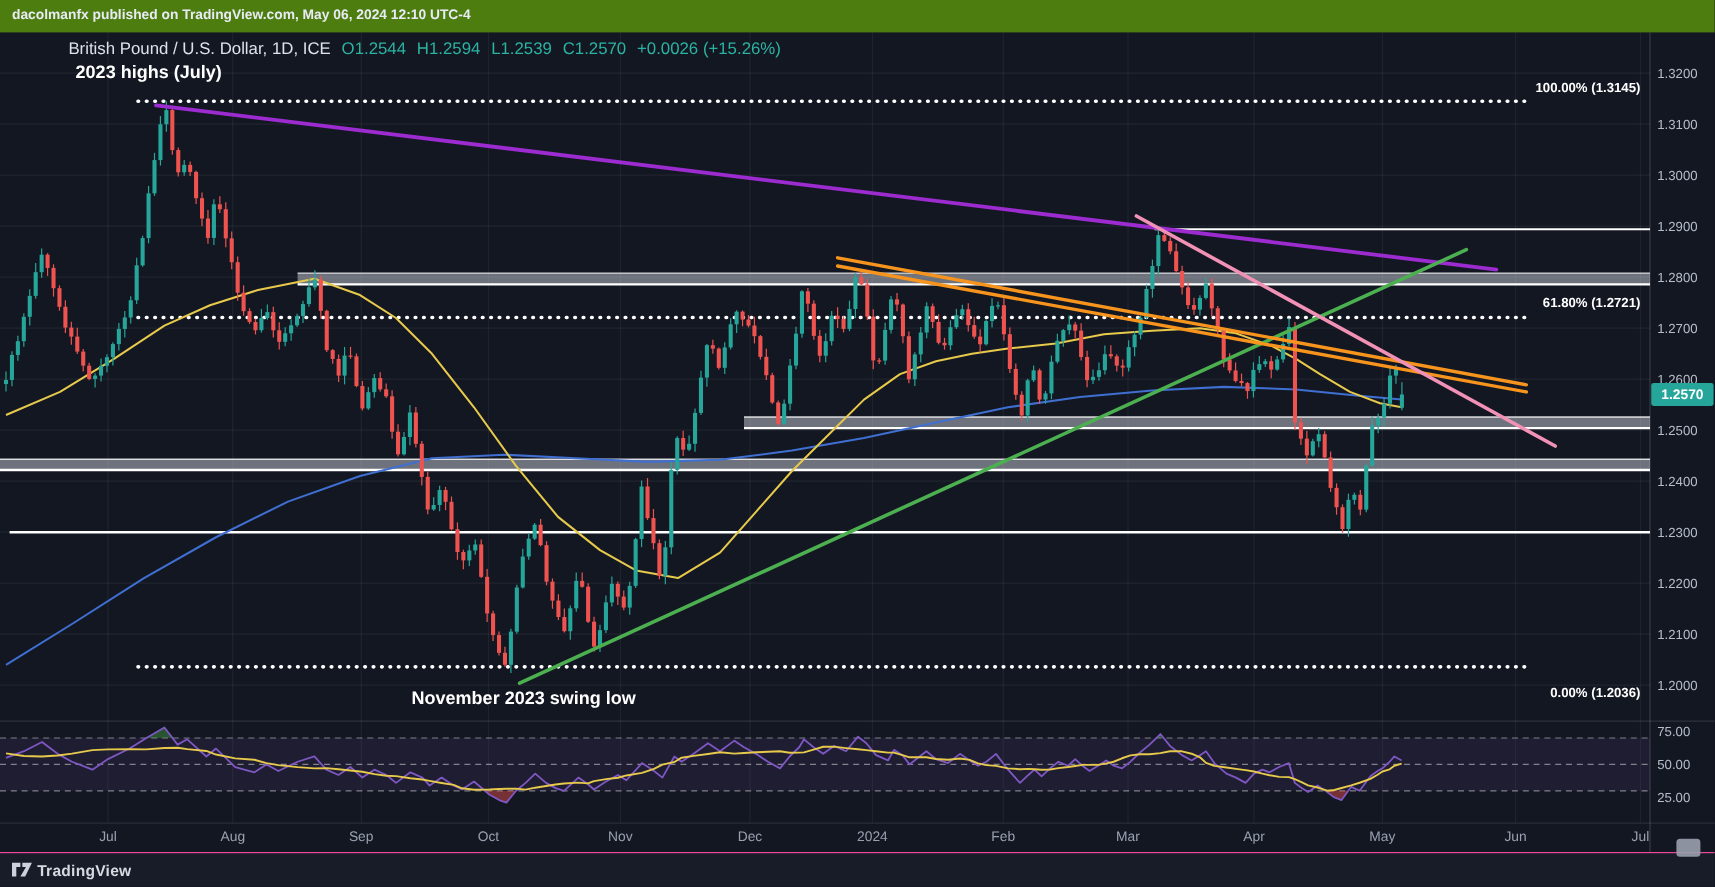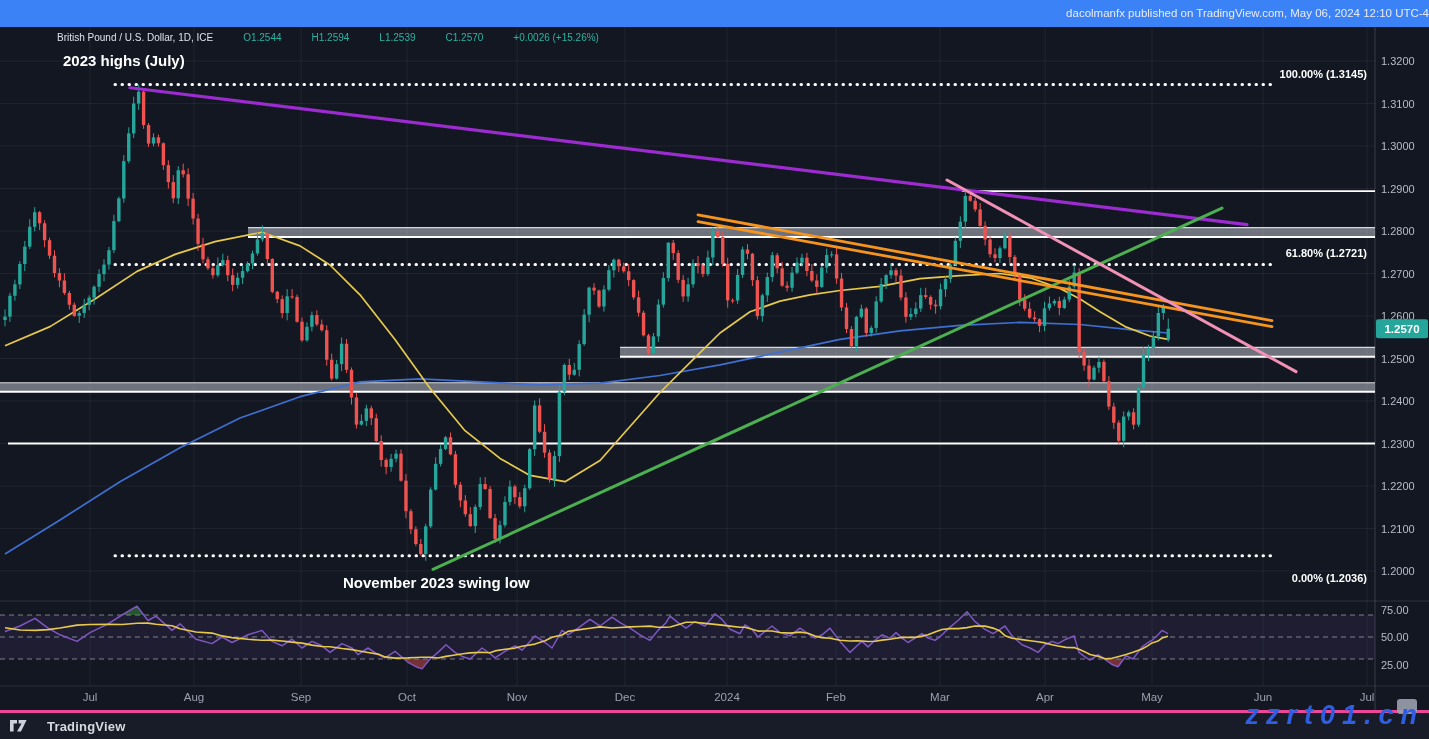--- a/index.html
+++ b/index.html
@@ -1,37 +1,37 @@
 <!DOCTYPE html>
 <html><head>
 <meta charset="utf-8">
 <style>
   html,body{margin:0;padding:0;background:#131722;width:1429px;height:739px;overflow:hidden;
     font-family:"Liberation Sans",sans-serif;position:relative;}
   #stage{position:relative;width:1429px;height:739px;}
   svg text{font-family:"Liberation Sans",sans-serif;}
-  .top-bar{position:absolute;left:0;top:0;width:1429px;height:27px;background:#3b82f6;z-index:3;
-    color:#e8ebf4;font-size:11.5px;font-weight:400;line-height:27px;padding-left:10px;box-sizing:border-box;text-align:right;}
-  .symbol-row{position:absolute;left:37px;top:32px;z-index:3;font-size:10px;display:flex;gap:9px;white-space:nowrap;padding-left:20px;}
+  .top-bar{position:absolute;left:0;top:0;width:1429px;height:27px;background:#4d7c0f;z-index:3;
+    color:#e8ebf4;font-size:11.5px;font-weight:700;line-height:27px;padding-left:10px;box-sizing:border-box;}
+  .symbol-row{position:absolute;left:37px;top:32px;z-index:3;font-size:14px;display:flex;gap:9px;white-space:nowrap;padding-left:20px;}
   .symbol-name{color:#dde1ea;}
-  .ohlc{color:#2bb3a2;margin-left:21px;}
+  .ohlc{color:#2bb3a2;}
   .anno{position:absolute;z-index:3;color:#fff;font-weight:700;font-size:15px;text-align:center;}
   .anno-high{left:63px;top:52px;}
   .anno-low{left:343px;top:574px;}
   .fib-label{position:absolute;right:62px;z-index:3;color:#fff;font-weight:700;font-size:11px;text-align:right;}
   .fib-100{top:68px;} .fib-618{top:247px;} .fib-0{top:537px;margin-top:35px;}
   .wm-cn{position:absolute;right:8px;top:634px;z-index:6;color:#99a1b0;font-size:54px;font-weight:800;
     font-style:italic;letter-spacing:5px;text-shadow:2px 3px 0 #2a2e3a;opacity:.97;white-space:nowrap;}
   .wm-url{position:absolute;right:5px;top:700px;z-index:7;color:#2f5fe0;font-size:27px;font-weight:800;
     font-style:italic;letter-spacing:7px;white-space:nowrap;}
   .camera-chip{position:absolute;left:1397px;top:699px;width:20px;height:15px;background:#9aa0ad;
     border-radius:3px;z-index:5;opacity:.9;}
   .footer-bar{position:absolute;left:0;top:710px;width:1429px;height:29px;background:#171c28;z-index:4;
-    display:flex;align-items:center;padding-left:10px;box-sizing:border-box;gap:20px;
-    border-top:3px solid #ec4899;}
+    display:flex;align-items:center;padding-left:10px;box-sizing:border-box;gap:4px;
+    border-top:1px solid #ec4899;}
   .brand-text{color:#d5d9e0;font-size:13px;font-weight:700;letter-spacing:.2px;}
   #chart{position:absolute;left:0;top:0;z-index:1;}
 </style>
 </head>
 <body>
 <div id="stage">
 
 <svg id="chart" width="1429" height="739">
       <rect x="0" y="0" width="1429" height="739" fill="#131722"></rect>
       <g>
@@ -643,21 +643,20 @@
 </div>
 
 <div class="anno anno-high">2023 highs (July)</div>
 <div class="anno anno-low">November 2023 swing low</div>
 
 <div class="fib-label fib-100">100.00% (1.3145)</div>
 <div class="fib-label fib-618">61.80% (1.2721)</div>
 <div class="fib-label fib-0">0.00% (1.2036)</div>
 
 <div class="camera-chip"></div>
-<div class="wm-url">zzrt01.cn</div>
 
 <div class="footer-bar">
   <svg width="17" height="15" viewBox="0 0 17 15">
     <path d="M0 1 h7 v3.4 h-3.4 v8 h-3.6 z" fill="#cdd1dc"></path>
     <path d="M8.6 1 h8 l-5.6 11.4 h-4 l4.6-8 h-3 z" fill="#cdd1dc"></path>
   </svg>
   <span class="brand-text">TradingView</span>
 </div>
 
 </div>

